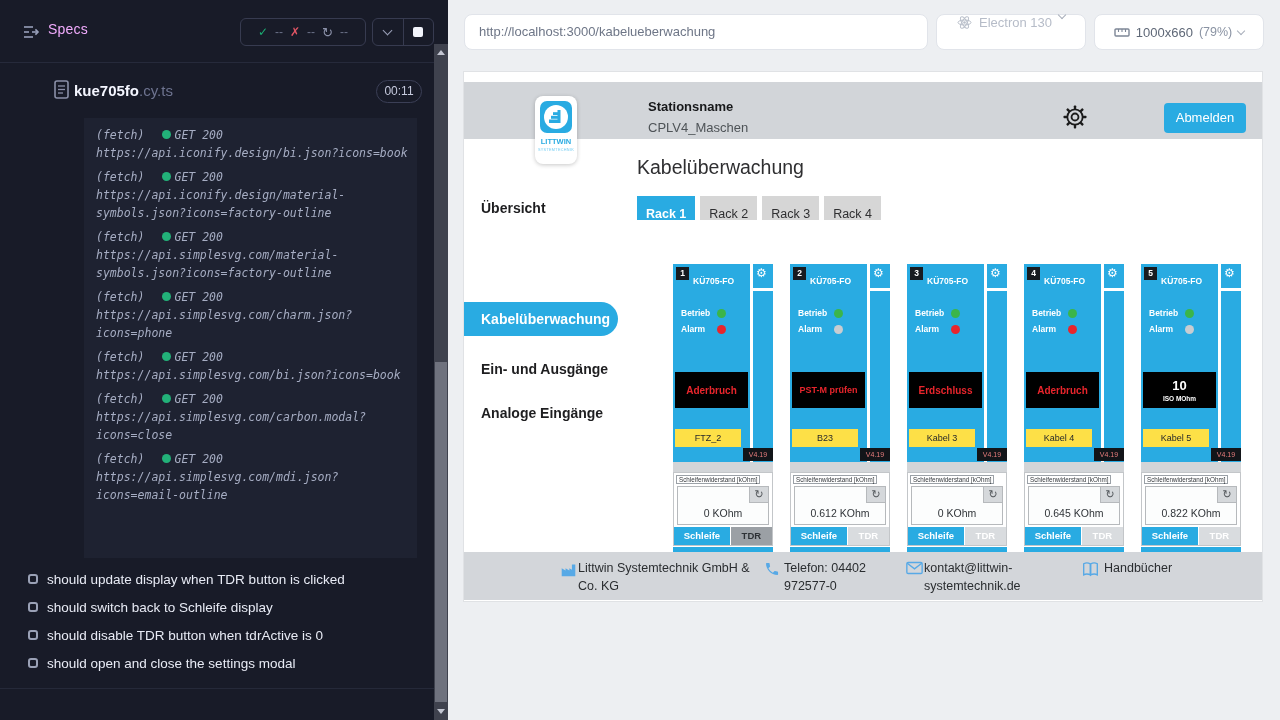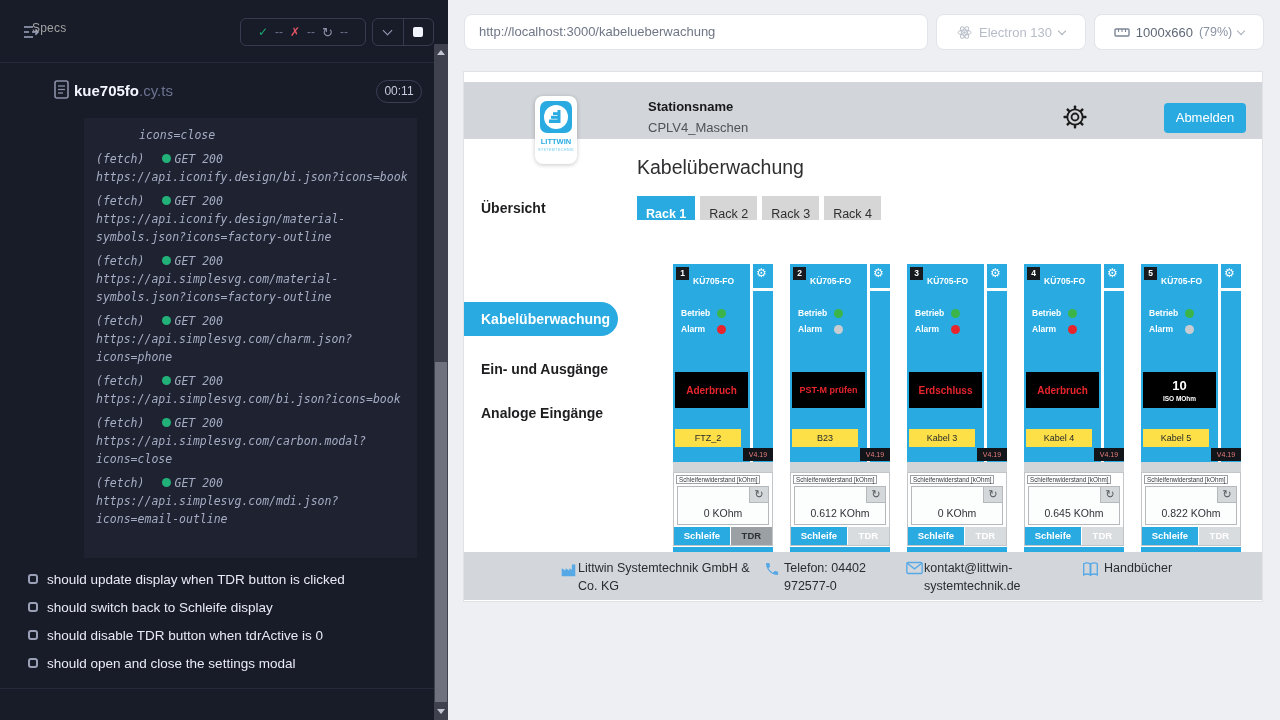--- a/index.html
+++ b/index.html
@@ -5,21 +5,21 @@
   * { margin:0; padding:0; box-sizing:border-box; }
   html,body { width:1280px; height:720px; overflow:hidden; background:#edeff2;
               font-family:"Liberation Sans", sans-serif; }
   .glyph { font-family:"DejaVu Sans", sans-serif; }
   #screen { position:relative; width:1280px; height:720px; }
 
   
   #runner { position:absolute; left:0; top:0; width:448px; height:720px; background:#181b28; }
   .r-header { position:absolute; left:0; top:0; width:434px; height:63px; border-bottom:1px solid #262a3b; }
   .r-menu-icon { position:absolute; left:22px; top:23px; }
-  .r-title { position:absolute; left:32px; top:21px; font-size:12px; color:#a3a3a3; letter-spacing:.2px; }
+  .r-title { position:absolute; left:48px; top:21px; font-size:14px; color:#f0abfc; letter-spacing:.2px; }
   .r-stats { position:absolute; left:240px; top:18px; width:126px; height:28px; border:1px solid #373b50;
              border-radius:6px; display:flex; align-items:center; justify-content:center; gap:7px;
              font-size:12px; color:#6b7188; }
   .st-pass { color:#1bae73; font-size:12px; }
   .st-fail { color:#e25565; font-size:12px; font-weight:bold; }
   .st-pend { color:#8a90a8; font-size:13px; }
   .r-ctrl { position:absolute; left:372px; top:18px; width:62px; height:28px; border:1px solid #373b50;
             border-radius:6px; display:flex; }
   .r-ctrl .cell { flex:1; display:flex; align-items:center; justify-content:center; }
   .r-ctrl .cell + .cell { border-left:1px solid #373b50; }
@@ -57,21 +57,21 @@
                      border-left:4px solid transparent; border-right:4px solid transparent; }
   .arr-up { top:6px; border-bottom:5px solid #c3c6d2; }
   .arr-dn { bottom:6px; border-top:5px solid #c3c6d2; }
 
   
   #stage { position:absolute; left:448px; top:0; width:832px; height:720px; background:#edeff2; }
   .urlbox { position:absolute; left:16px; top:14px; width:464px; height:36px; background:#fff;
             border:1px solid #e1e4ea; border-radius:8px; font-size:13px; color:#6e7687;
             line-height:34px; padding-left:14px; }
   .browser-btn { position:absolute; left:488px; top:14px; width:150px; height:36px; background:#fff;
-            border:1px solid #e1e4ea; border-radius:8px; display:flex; align-items:center;
+            border:1px solid #e1e4ea; border-radius:8px; display:flex; align-items:flex-start;
             justify-content:center; gap:7px; color:#b6bcc8; font-size:13px; }
   .viewport-btn { position:absolute; left:646px; top:14px; width:170px; height:36px; background:#fff;
             border:1px solid #e1e4ea; border-radius:8px; display:flex; align-items:center;
             justify-content:center; gap:6px; color:#5f6877; font-size:13px; }
   .vp-zoom { color:#8a93a3; font-size:12.5px; }
   .chev-lt { width:6px; height:6px; border-right:1.4px solid #a8aeba; border-bottom:1.4px solid #a8aeba;
              transform:rotate(45deg); margin-top:-3px; }
 
   
   #aut { position:absolute; left:16px; top:72px; width:798px; height:529px; background:#fff;
@@ -190,21 +190,20 @@
             <path d="M4 6h7"></path>
             <path d="M4 9.5h7"></path>
             <path d="M4 13h5"></path>
           </g>
       </svg>
       <div class="spec-name"><span>kue705fo</span><span class="spec-ext">.cy.ts</span></div>
       <div class="spec-time">00:11</div>
     </div>
 
     <div class="r-log">
-      <div class="lg-cont">icons=close</div>
 
       <div class="lg-entry">
         <span>(fetch)</span><span class="lg-dot"></span><span>GET 200</span>
         <div class="lg-url">https://api.iconify.design/bi.json?icons=book</div>
       </div>
       <div class="lg-entry">
         <span>(fetch)</span><span class="lg-dot"></span><span>GET 200</span>
         <div class="lg-url">https://api.iconify.design/material-symbols.json?icons=factory-outline</div>
       </div>
       <div class="lg-entry">

